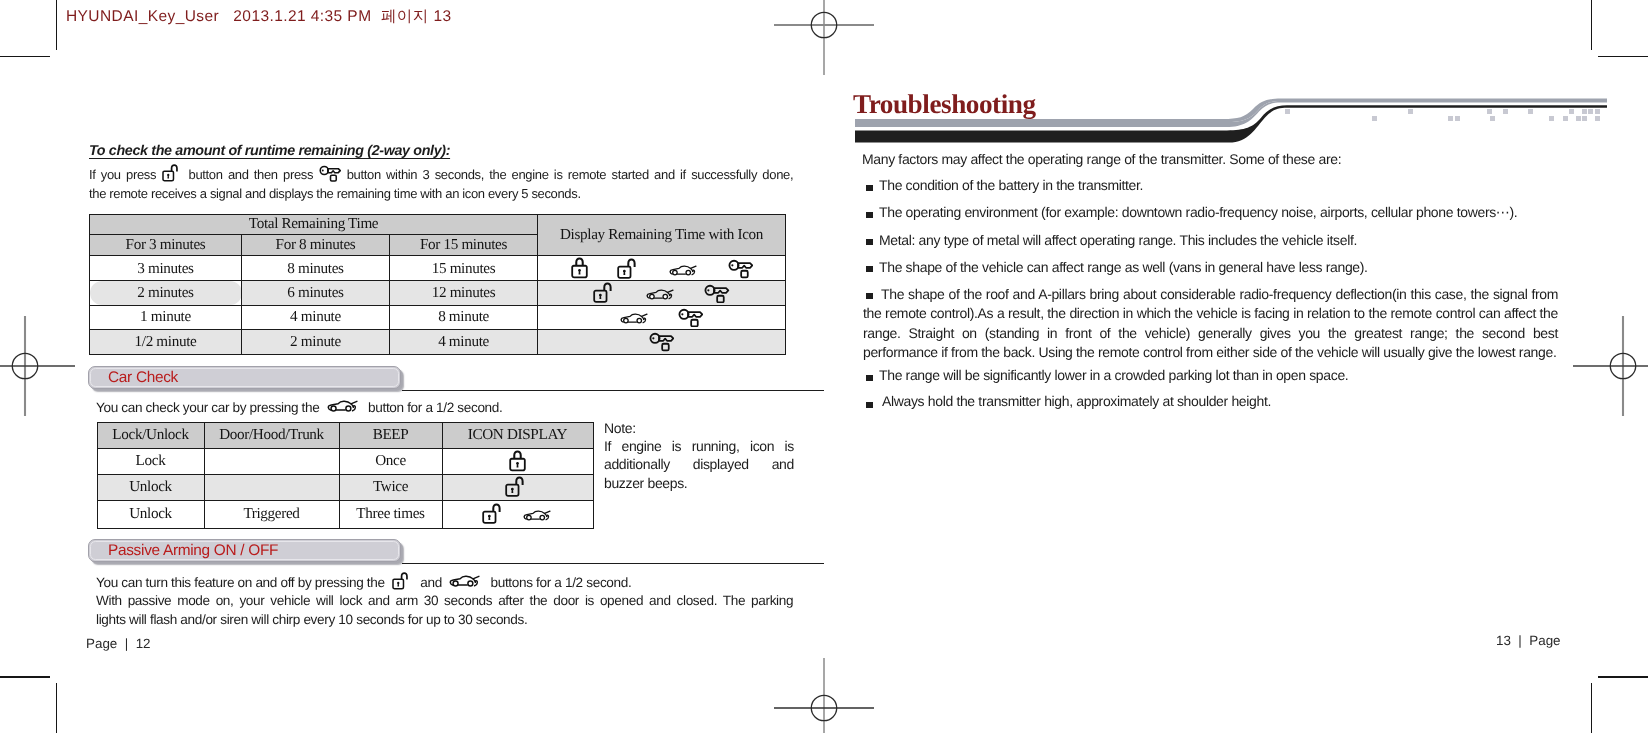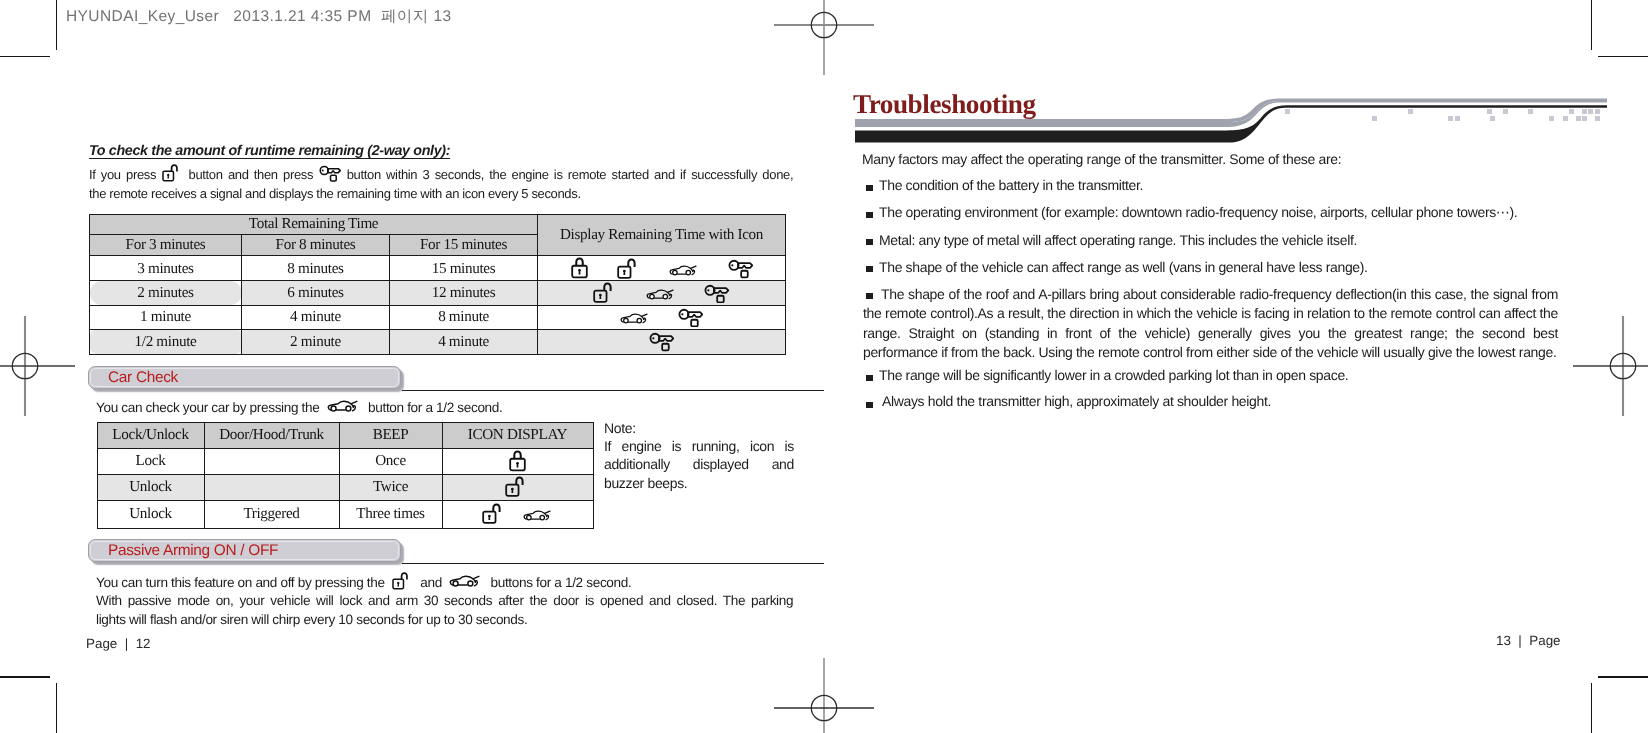--- a/index.html
+++ b/index.html
@@ -7,21 +7,21 @@
   body{width:1648px;height:733px;position:relative;overflow:hidden;
        font-family:"Liberation Sans",sans-serif;color:#1d1d1d;
        -webkit-font-smoothing:antialiased;text-rendering:geometricPrecision;}
 
   
   .cropline{position:absolute;background:#161616;}
   .regmark{position:absolute;}
 
   
   #hdr-strip{position:absolute;left:66px;top:6px;font-size:15.5px;
-             letter-spacing:.42px;color:#737373;white-space:pre;}
+             letter-spacing:.42px;color:#7f1d1d;white-space:pre;}
   #hdr-rule{position:absolute;left:56px;top:0;width:1.4px;height:50px;background:#161616;}
   .body-p{position:absolute;font-size:14px;line-height:19.4px;letter-spacing:-0.35px;
           color:#1d1d1d;}
   .lp-p{font-size:13.6px;letter-spacing:-0.35px;line-height:19.3px;}
   .lp-tight{font-size:13px;letter-spacing:-0.35px;}
   .just{text-align:justify;text-justify:inter-word;}
   .tline{display:block;white-space:nowrap;}
   .sp{white-space:pre;}
 
   
@@ -199,21 +199,21 @@
               <circle cx="14.8" cy="19" r="5.6" fill="#fff" stroke="#111" stroke-width="3.3"></circle>
               <circle cx="48.2" cy="19" r="5.6" fill="#fff" stroke="#111" stroke-width="3.3"></circle>
             </svg><svg class="ico" viewBox="0 0 44 34" width="25.2" height="19.5" style="margin:0 14px;vertical-align:-4px;">
               <circle cx="10.5" cy="11" r="8" fill="none" stroke="#111" stroke-width="3.2"></circle>
               <circle cx="7.6" cy="11" r="1.9" fill="#111"></circle>
               <path d="M17.5 7.3 L38.5 7.3 L42.5 11.3 L38.5 15.3 L31.5 15.3 L28.2 11.6 L24.9 15.3 L17.5 15.3 Z" fill="none" stroke="#111" stroke-width="3.1" stroke-linejoin="round"></path>
               <rect x="23" y="20.5" width="11.5" height="11.5" rx="2.5" fill="none" stroke="#111" stroke-width="3.1"></rect>
             </svg></td>
       </tr>
       <tr>
-        <td class="altc" style="height:23.9px;border-radius:7px;">1/2 minute</td>
+        <td class="altc" style="height:23.9px;">1/2 minute</td>
         <td class="altc">2 minute</td>
         <td class="altc">4 minute</td>
         <td class="altc iconcell"><svg class="ico" viewBox="0 0 44 34" width="25.2" height="19.5" style="margin:0 14px;vertical-align:-4px;">
               <circle cx="10.5" cy="11" r="8" fill="none" stroke="#111" stroke-width="3.2"></circle>
               <circle cx="7.6" cy="11" r="1.9" fill="#111"></circle>
               <path d="M17.5 7.3 L38.5 7.3 L42.5 11.3 L38.5 15.3 L31.5 15.3 L28.2 11.6 L24.9 15.3 L17.5 15.3 Z" fill="none" stroke="#111" stroke-width="3.1" stroke-linejoin="round"></path>
               <rect x="23" y="20.5" width="11.5" height="11.5" rx="2.5" fill="none" stroke="#111" stroke-width="3.1"></rect>
             </svg></td>
       </tr>
     </tbody>

